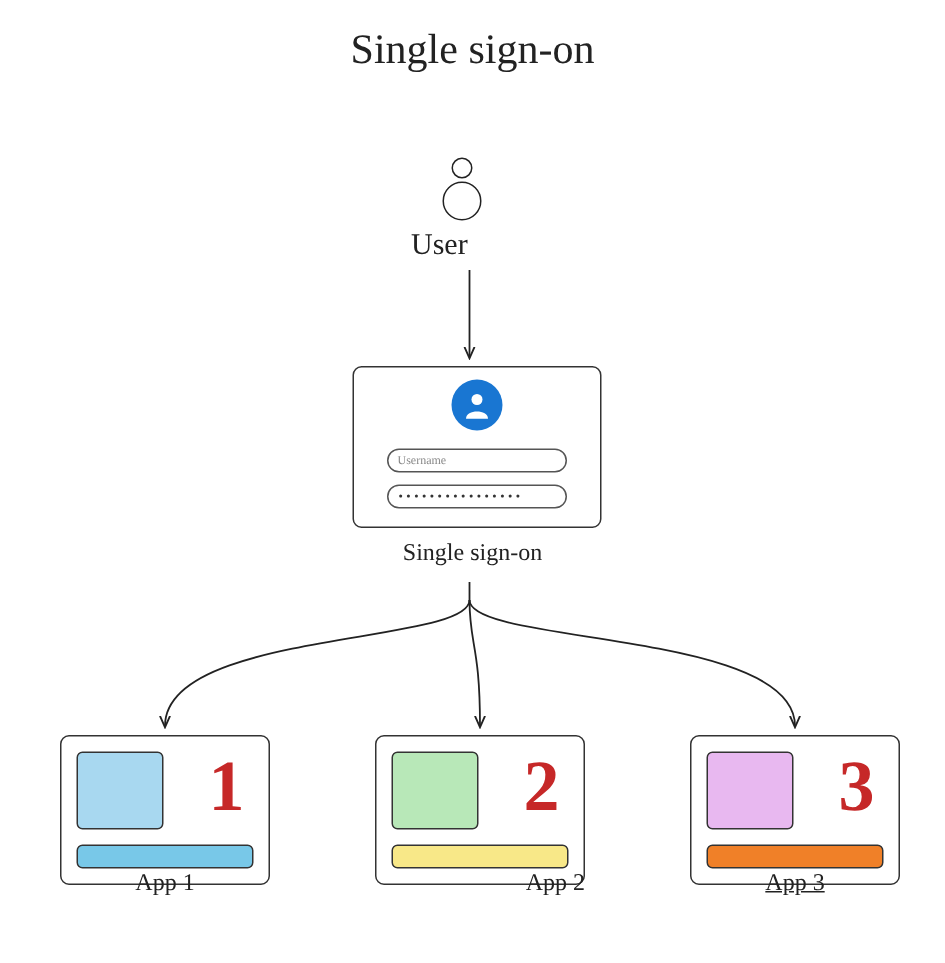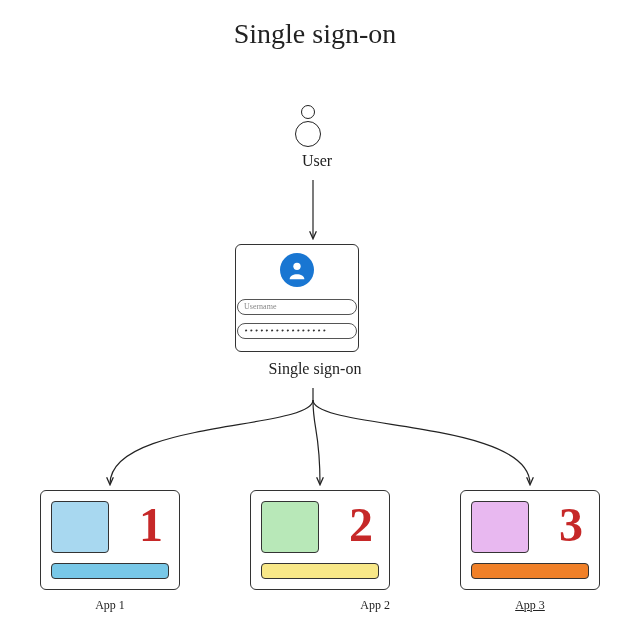--- a/index.html
+++ b/index.html
@@ -35,31 +35,30 @@
   }
   .user-body {
     width: 26px; height: 26px;
     border: 1.5px solid #222;
     border-radius: 50%;
     margin: 2px auto 0;
   }
   .user-label {
     position: absolute;
     top: 152px;
-    left: 287px;
-    font-size: 16px;
-    text-align: center;
+    left: 274px;
+    font-size: 20px;
     width: 60px;
   }
   
   .login-box {
     position: absolute;
     left: 235px;
     top: 244px;
-    width: 124px;
+    width: 166px;
     height: 108px;
     border: 1.5px solid #333;
     border-radius: 6px;
     background: #fff;
     display: flex;
     flex-direction: column;
     align-items: center;
     padding-top: 8px;
   }
   .avatar {
@@ -130,22 +129,22 @@
   .app-bar {
     width: 118px; height: 16px;
     border: 1.5px solid #333;
     border-radius: 4px;
     clear: both;
     position: absolute;
     bottom: 10px; left: 10px;
   }
   .app-label {
     position: absolute;
-    top: 598px;
-    font-size: 12px;
+    top: 580px;
+    font-size: 16px;
     text-align: center;
     width: 140px;
   }
   .lbl-1 { left: 40px; }
   .lbl-2 { left: 250px; text-align: right; }
   .lbl-3 { left: 460px; text-decoration: underline; }
   
   svg.arrows {
     position: absolute;
     left: 0; top: 0;

